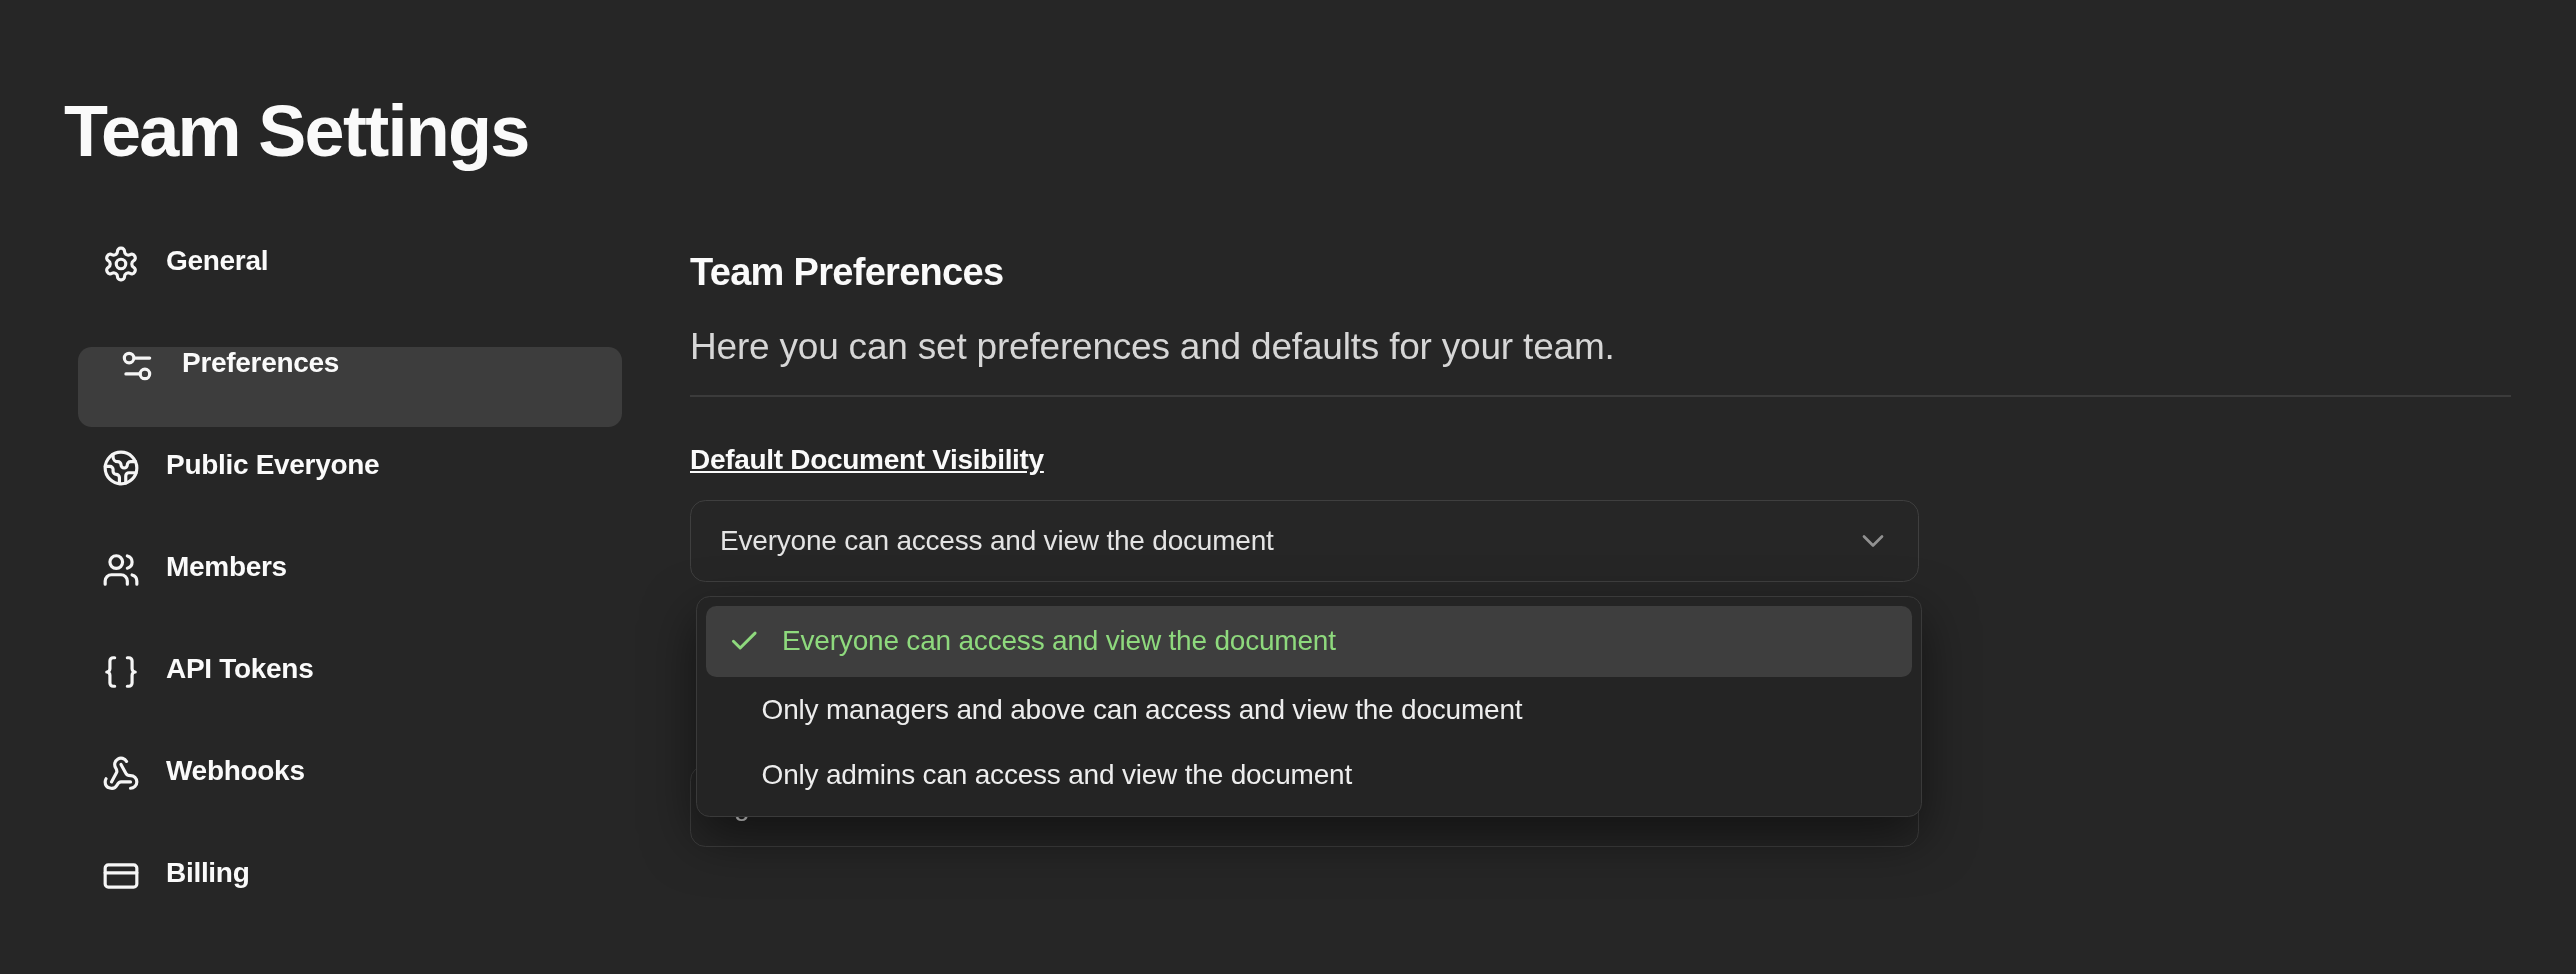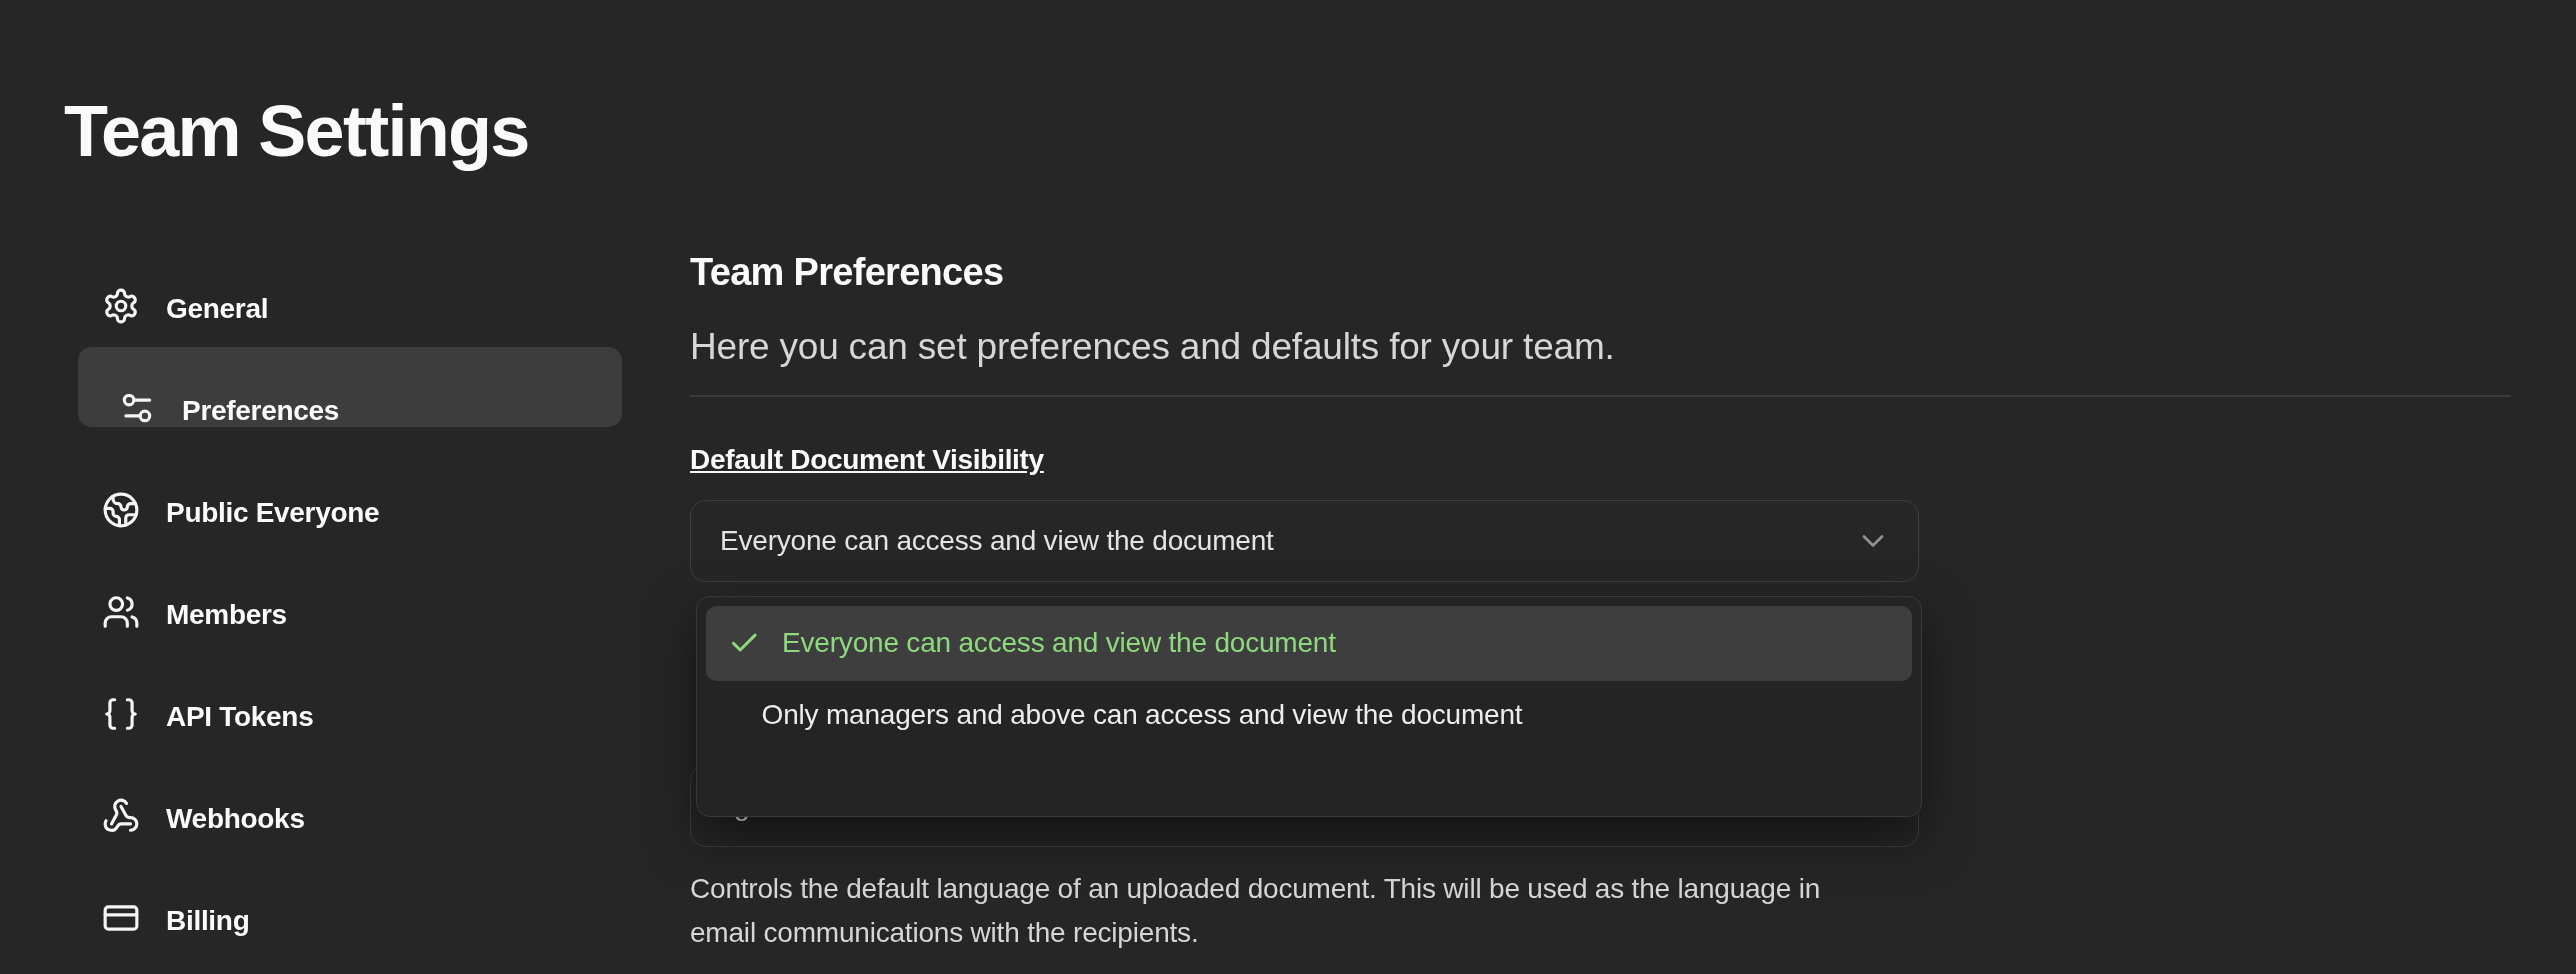--- a/index.html
+++ b/index.html
@@ -32,21 +32,21 @@
     color:var(--text-primary);line-height:1.1;
   }
 
   
   .sidebar{
     position:absolute;left:62px;top:245px;width:560px;
     display:flex;flex-direction:column;gap:22px;
   }
   .sidebar-item{
     height:80px;border-radius:13.7px;
-    display:flex;align-items:flex-end;gap:26px;
+    display:flex;align-items:flex-start;gap:26px;
     padding:0 26px 0 40px;cursor:pointer;
     color:var(--text-primary);
   }
   .sidebar-item.active{background:var(--sidebar-active-bg);margin-left:16px;}
   .sidebar-item .icon{width:38px;height:38px;flex:0 0 38px;display:flex;align-items:center;justify-content:center;}
   .sidebar-item .icon svg{width:38px;height:38px;stroke:#f5f5f5;}
   .sidebar-item .label{font-size:28px;font-weight:600;letter-spacing:-0.3px;white-space:nowrap;}
 
   
   .main{position:absolute;left:690px;top:0;width:1821px;height:936px;}
@@ -202,31 +202,33 @@
         <svg viewBox="0 0 24 24" fill="none" stroke-width="1.8" stroke-linecap="round" stroke-linejoin="round">
             <path d="m6 9 6 6 6-6"></path>
           </svg>
       </span>
     </div>
 
     <div class="select select-language">
       <span class="select-value">g</span>
     </div>
 
-    <p class="helper-text">Controls the default language of an uploaded document. This will be used as the language in email communications with the recipients.</p>
 
     <div class="popup">
         <div class="option selected">
         <span class="check">
           <svg viewBox="0 0 24 24" fill="none" stroke-width="2.2" stroke-linecap="round" stroke-linejoin="round">
               <path d="M20 6 9 17l-5-5"></path>
             </svg>
         </span>
         <span class="option-label">Everyone can access and view the document</span>
       </div>
         <div class="option">
         <span class="option-label">Only managers and above can access and view the document</span>
       </div>
+        <div class="option">
+        <span class="option-label">Only admins can access and view the document</span>
+      </div>
       </div>
 
   </main>
 </div>
 
 
 </body></html>

